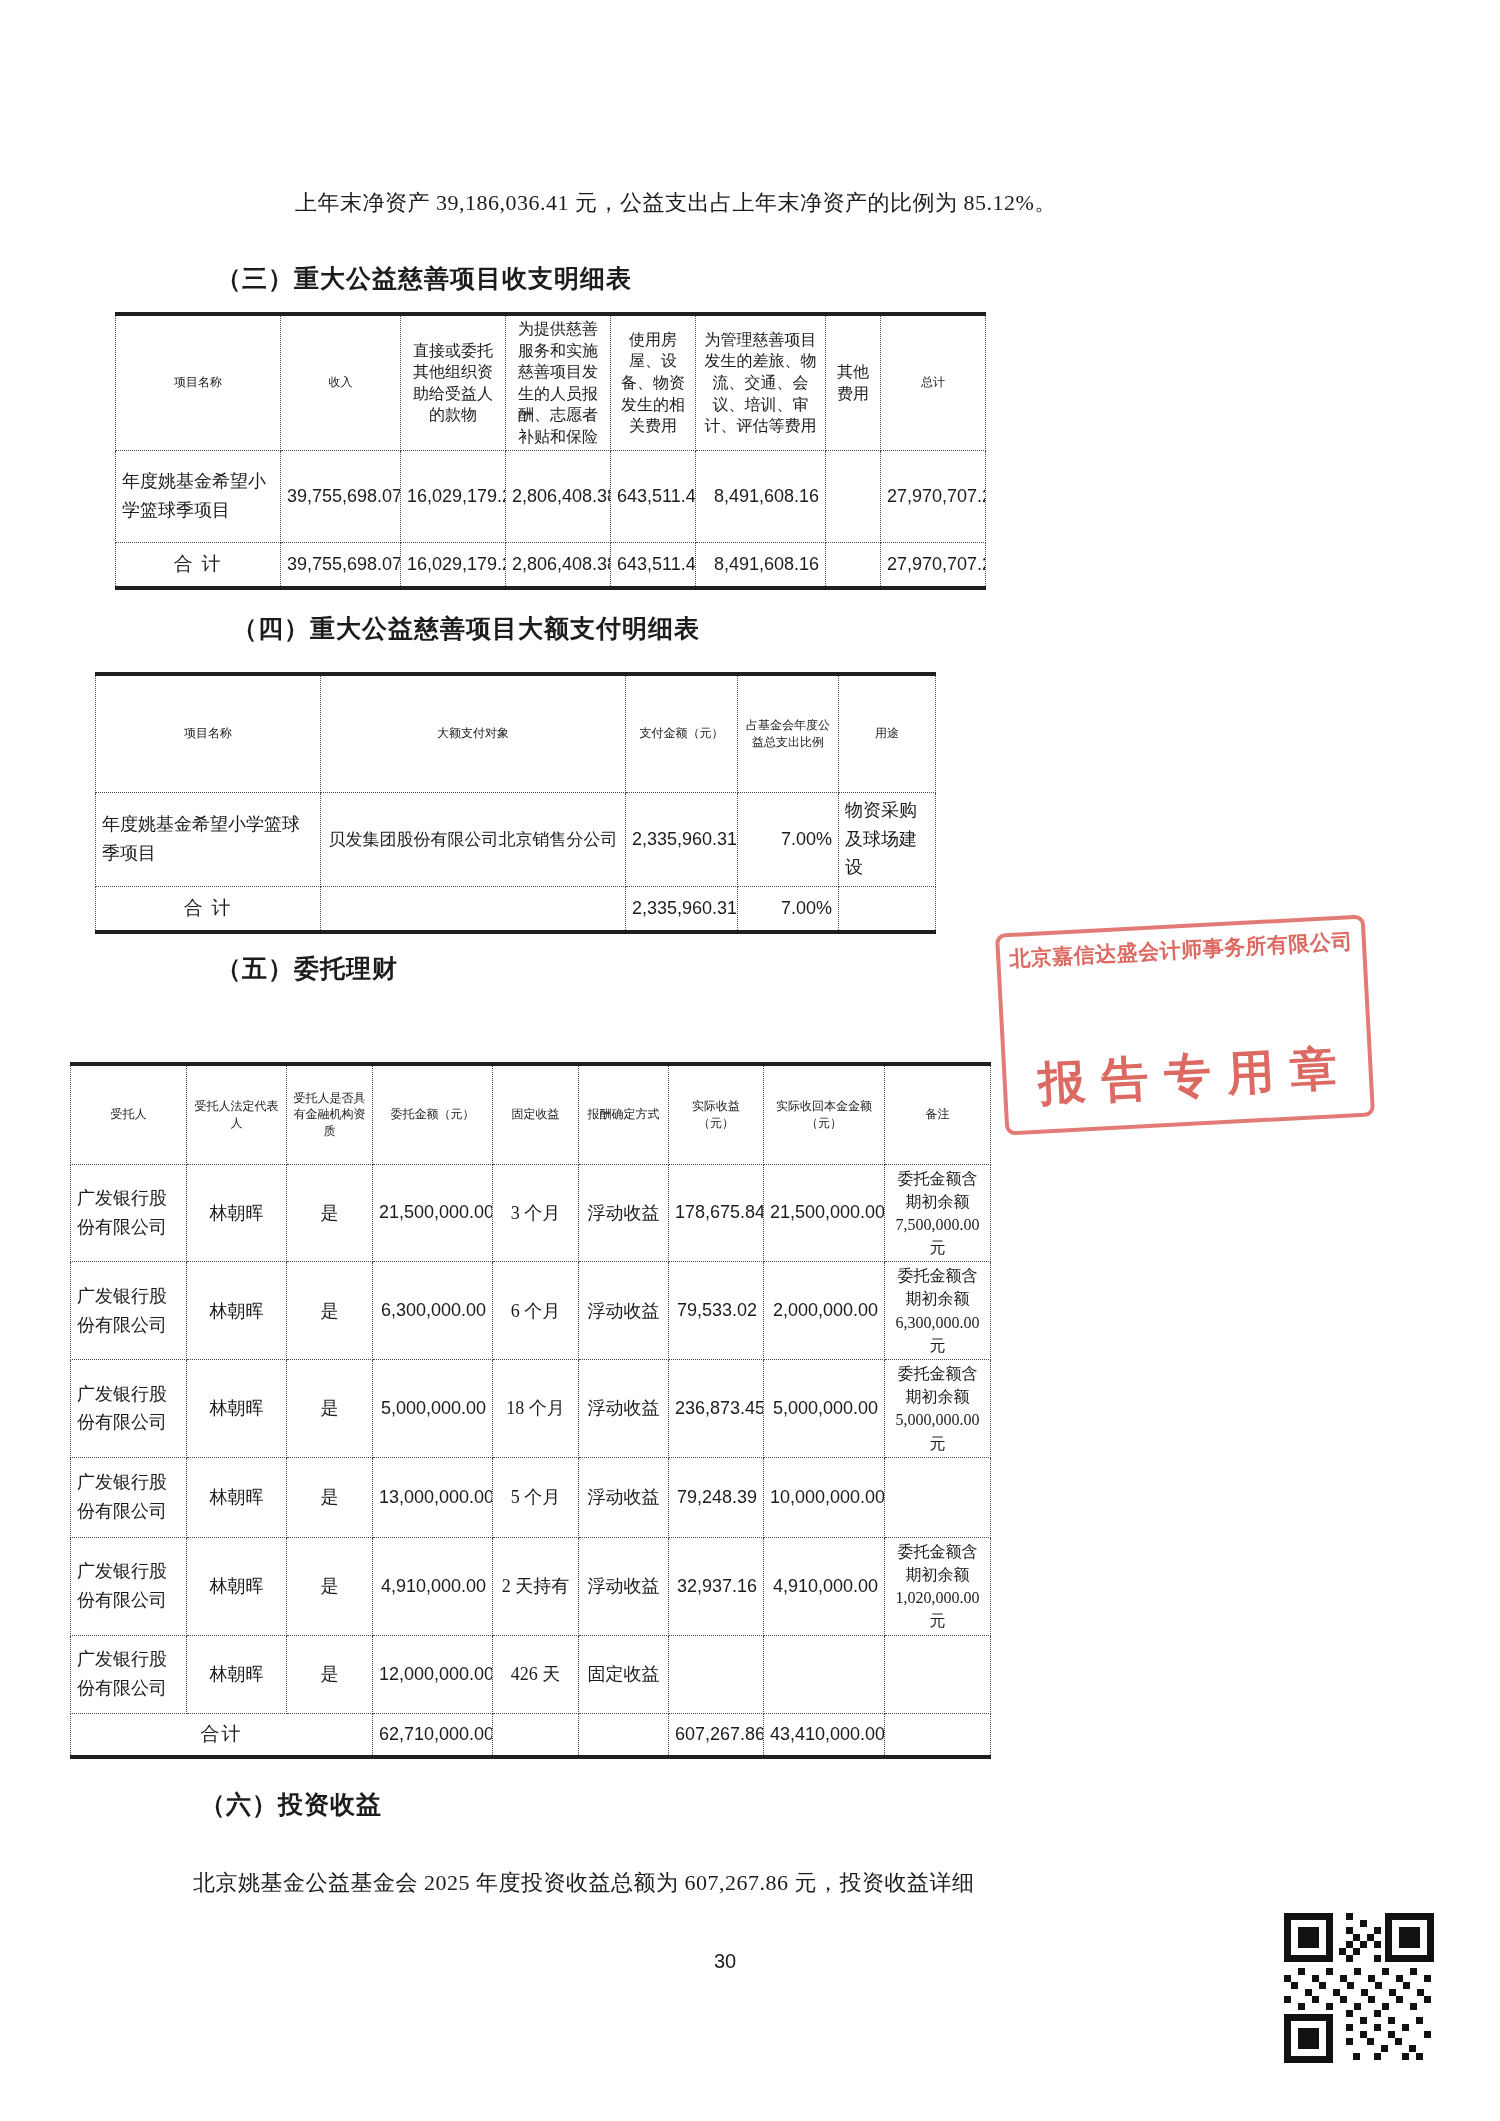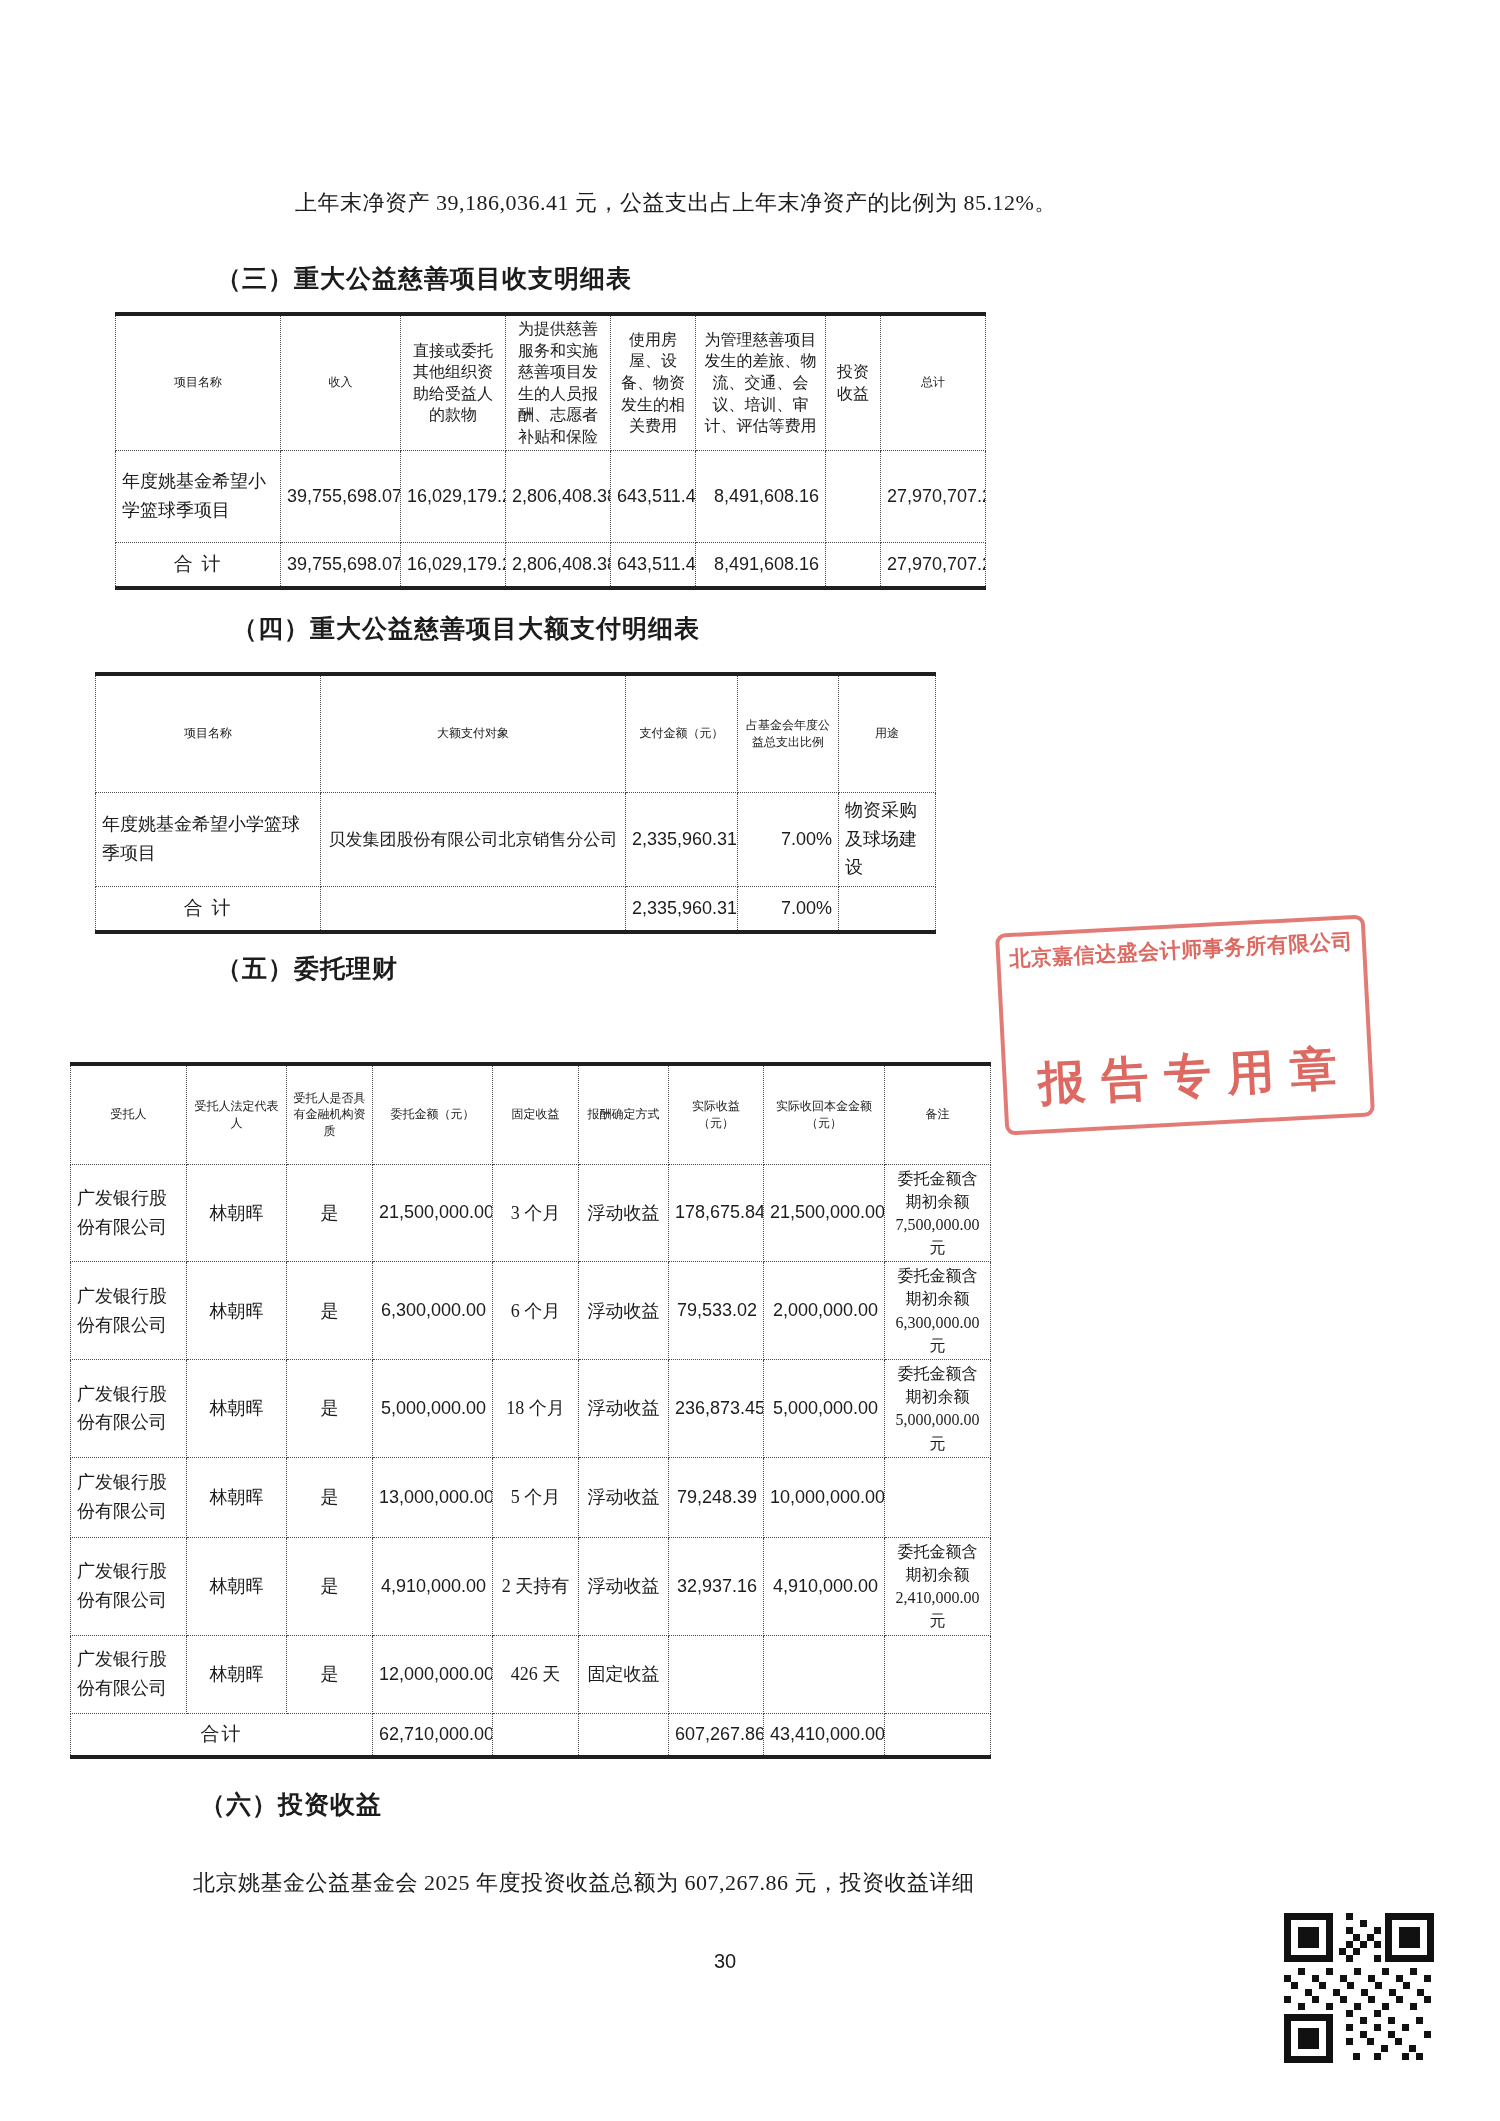--- a/index.html
+++ b/index.html
@@ -71,21 +71,21 @@
         <col style="width:105px">
     </colgroup>
     <tbody>
         <tr style="height:122px">
       <th class="hdr-md">项目名称</th>
       <th class="hdr-md">收入</th>
       <th class="hdr-sm">直接或委托其他组织资助给受益人的款物</th>
       <th class="hdr-sm">为提供慈善服务和实施慈善项目发生的人员报酬、志愿者补贴和保险</th>
       <th class="hdr-sm">使用房屋、设备、物资发生的相关费用</th>
       <th class="hdr-sm">为管理慈善项目发生的差旅、物流、交通、会议、培训、审计、评估等费用</th>
-      <th class="hdr-sm">投资收益</th>
+      <th class="hdr-sm">其他费用</th>
       <th class="hdr-md">总计</th>
     </tr>
     <tr style="height:92px">
       <td class="cell lft">年度姚基金希望小学篮球季项目</td>
       <td class="num">39,755,698.07</td>
       <td class="num">16,029,179.27</td>
       <td class="num">2,806,408.38</td>
       <td class="num">643,511.42</td>
       <td class="num">8,491,608.16</td>
       <td class="num"></td>
@@ -211,21 +211,21 @@
     </tr>
     <tr style="height:86px">
       <td class="cell lft">广发银行股份有限公司</td>
       <td class="cell ctr">林朝晖</td>
       <td class="cell ctr">是</td>
       <td class="num">4,910,000.00</td>
       <td class="cell ctr">2 天持有</td>
       <td class="cell ctr">浮动收益</td>
       <td class="num">32,937.16</td>
       <td class="num">4,910,000.00</td>
-      <td class="remark">委托金额含期初余额 2,410,000.00 元</td>
+      <td class="remark">委托金额含期初余额 1,020,000.00 元</td>
     </tr>
     <tr style="height:78px">
       <td class="cell lft">广发银行股份有限公司</td>
       <td class="cell ctr">林朝晖</td>
       <td class="cell ctr">是</td>
       <td class="num">12,000,000.00</td>
       <td class="cell ctr">426 天</td>
       <td class="cell ctr">固定收益</td>
       <td class="num"></td>
       <td class="num"></td>

